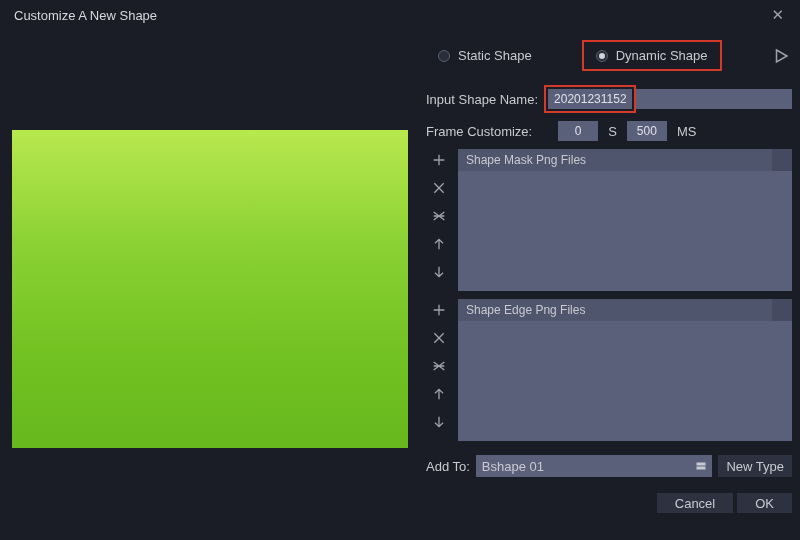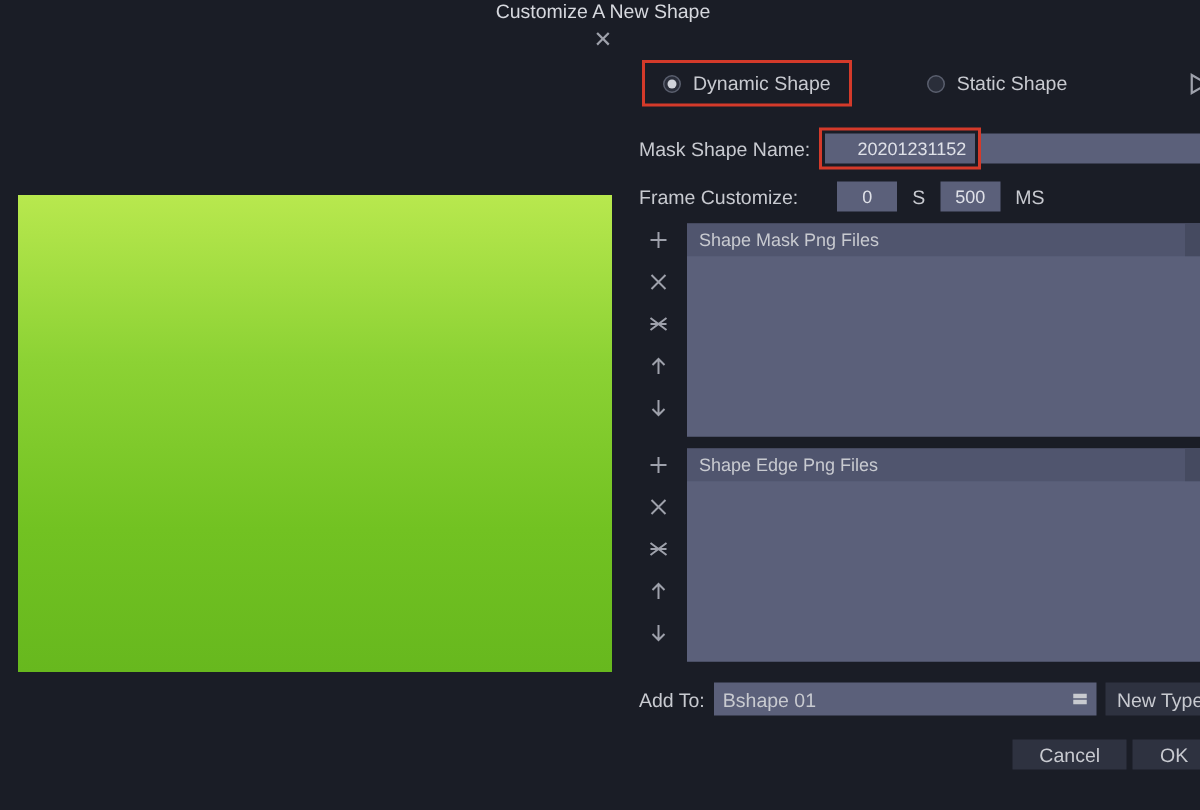--- a/index.html
+++ b/index.html
@@ -1,35 +1,35 @@
 <!DOCTYPE html>
 <html><head>
 <meta charset="utf-8">
 <style>
   * { box-sizing: border-box; margin: 0; padding: 0; font-family: Arial, sans-serif; }
   body { background: #1a1d26; color: #c8cad0; font-size: 13px; width: 800px; height: 540px; overflow: hidden; }
-  .titlebar { height: 30px; display: flex; align-items: center; justify-content: space-between; padding: 0 10px 0 14px; flex-direction: column; }
+  .titlebar { height: 30px; display: flex; align-items: center; justify-content: space-between; padding: 0 10px 0 14px; }
   .titlebar .title { color: #d6d8de; font-size: 13px; }
   .close-x { color: #9ea1ab; font-size: 15px; cursor: pointer; padding: 2px 6px; }
   .content { padding: 6px 12px 10px 12px; display: flex; gap: 18px; }
   .left { width: 396px; display: flex; flex-direction: column; }
   .preview { margin-top: 94px; width: 396px; height: 318px; background: linear-gradient(180deg,#b8e84e 0%,#8cd234 35%,#72c222 70%,#67b81e 100%); }
   .right { flex: 1; display: flex; flex-direction: column; gap: 8px; padding-top: 4px; }
   .radios { display: flex; align-items: center; gap: 40px; margin-left: 2px; margin-bottom: 6px; }
   .radio { display: flex; align-items: center; gap: 8px; cursor: pointer; padding: 4px 10px; }
   .radio .dot { width: 12px; height: 12px; border-radius: 50%; background: #2a2e3a; border: 1px solid #5a5f6e; position: relative; }
   .radio.selected .dot::after { content: ""; position: absolute; inset: 2px; border-radius: 50%; background: #d0d3da; }
   .hl-dynamic { border: 2px solid #d43a2a; padding: 6px 12px; }
   .play { margin-left: auto; width: 22px; height: 22px; display: flex; align-items: center; justify-content: center; cursor: pointer; }
   .play svg { width: 18px; height: 18px; }
   .row { display: flex; align-items: center; gap: 6px; }
   .label { white-space: nowrap; }
   .input { background: #5b607a; border: none; color: #dfe1e8; height: 20px; padding: 0 6px; font-size: 12px; }
   .name-wrap { display: flex; align-items: center; }
-  .name-input { width: 100px; text-align: right; }
+  .name-input { width: 84px; text-align: left; }
   .name-hl { border: 2px solid #d43a2a; padding: 2px; display: inline-flex; }
   .name-rest { width: 156px; background: #5b607a; height: 20px; }
   .num { width: 40px; text-align: center; }
   .unit { margin: 0 4px; }
   .filegroup { display: flex; gap: 6px; }
   .iconcol { width: 26px; display: flex; flex-direction: column; gap: 6px; align-items: center; }
   .iconbtn { width: 22px; height: 22px; display: flex; align-items: center; justify-content: center; color: #9ea1ab; cursor: pointer; }
   .iconbtn svg { width: 16px; height: 16px; stroke: #9ea1ab; stroke-width: 2; fill: none; }
   .filepanel { flex: 1; display: flex; flex-direction: column; background: #5b607a; }
   .filehdr { height: 22px; background: #50556e; display: flex; align-items: center; padding: 0 8px; color: #c8cad0; font-size: 12px; border-right: 20px solid #454a60; }
@@ -50,37 +50,37 @@
 </div>
 
 <div class="content">
   <div class="left">
     <div class="preview"></div>
   </div>
 
   <div class="right">
 
     <div class="radios">
+      <div class="radio">
+        <span class="dot"></span>
+        <span>Static Shape</span>
+      </div>
       <div class="radio selected hl-dynamic">
         <span class="dot"></span>
         <span>Dynamic Shape</span>
-      </div>
-      <div class="radio">
-        <span class="dot"></span>
-        <span>Static Shape</span>
       </div>
       <div class="play">
         <svg viewBox="0 0 24 24">
             <path d="M6 4 L20 12 L6 20 Z" fill="none" stroke="#9ea1ab" stroke-width="2"></path>
           </svg>
       </div>
     </div>
 
     <div class="row">
-      <span class="label">Mask Shape Name:</span>
+      <span class="label">Input Shape Name:</span>
       <span class="name-wrap">
         <span class="name-hl">
           <input class="input name-input" value="20201231152" style="">
         </span>
         <span class="name-rest"></span>
       </span>
     </div>
 
     <div class="row">
       <span class="label">Frame Customize:</span>

